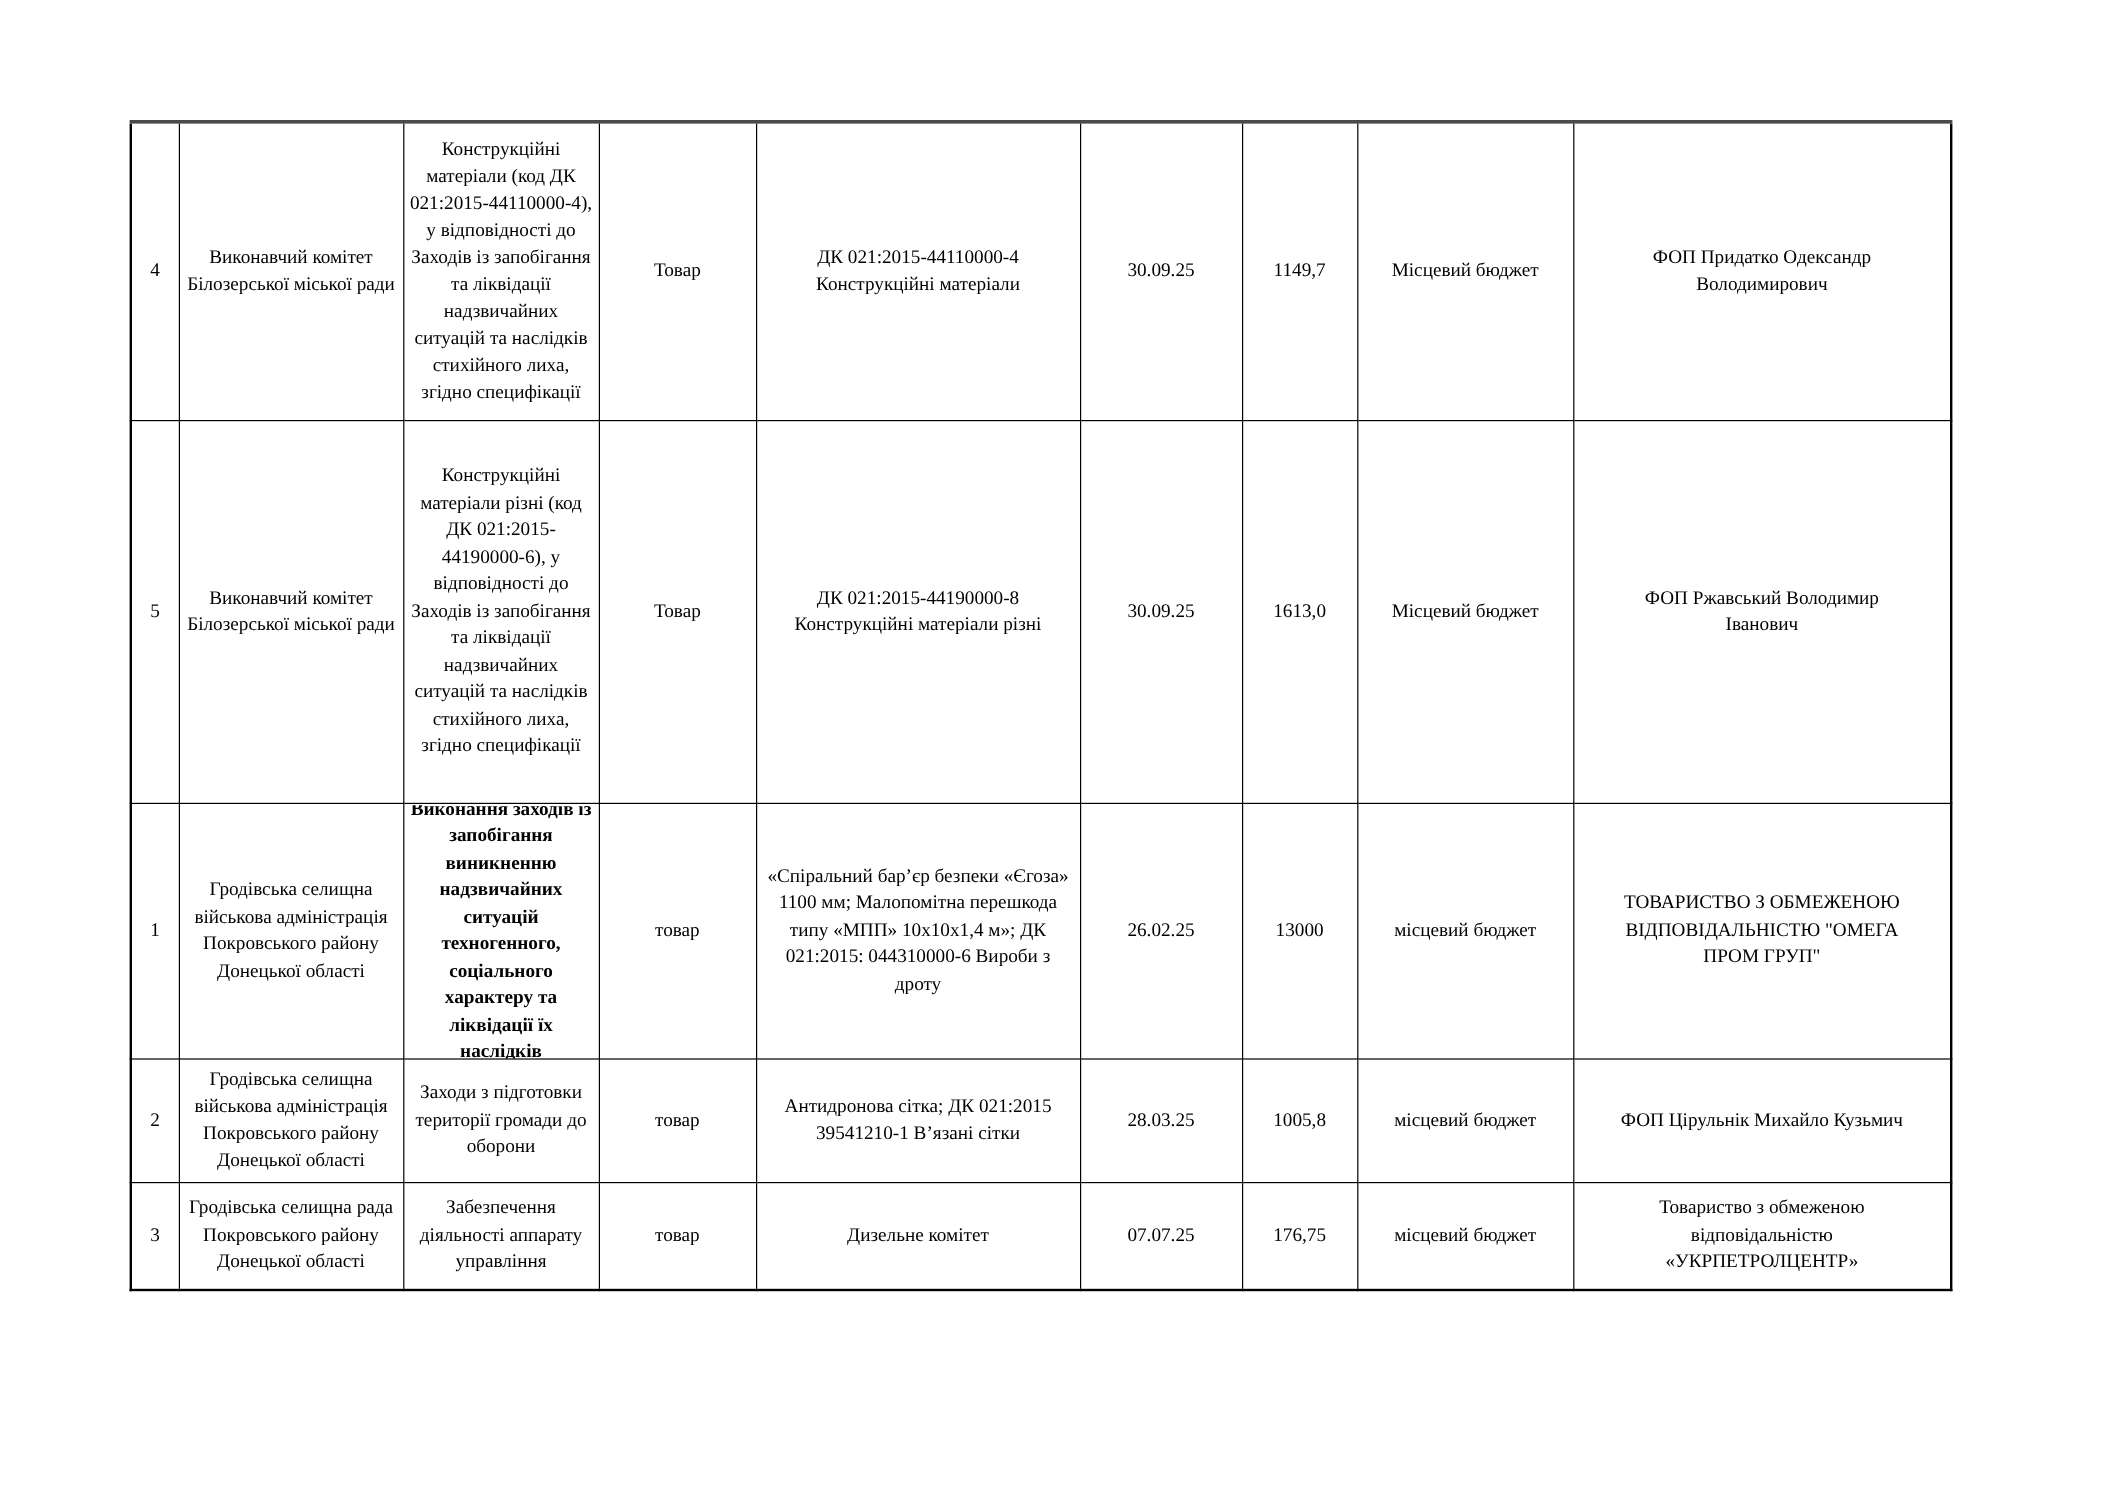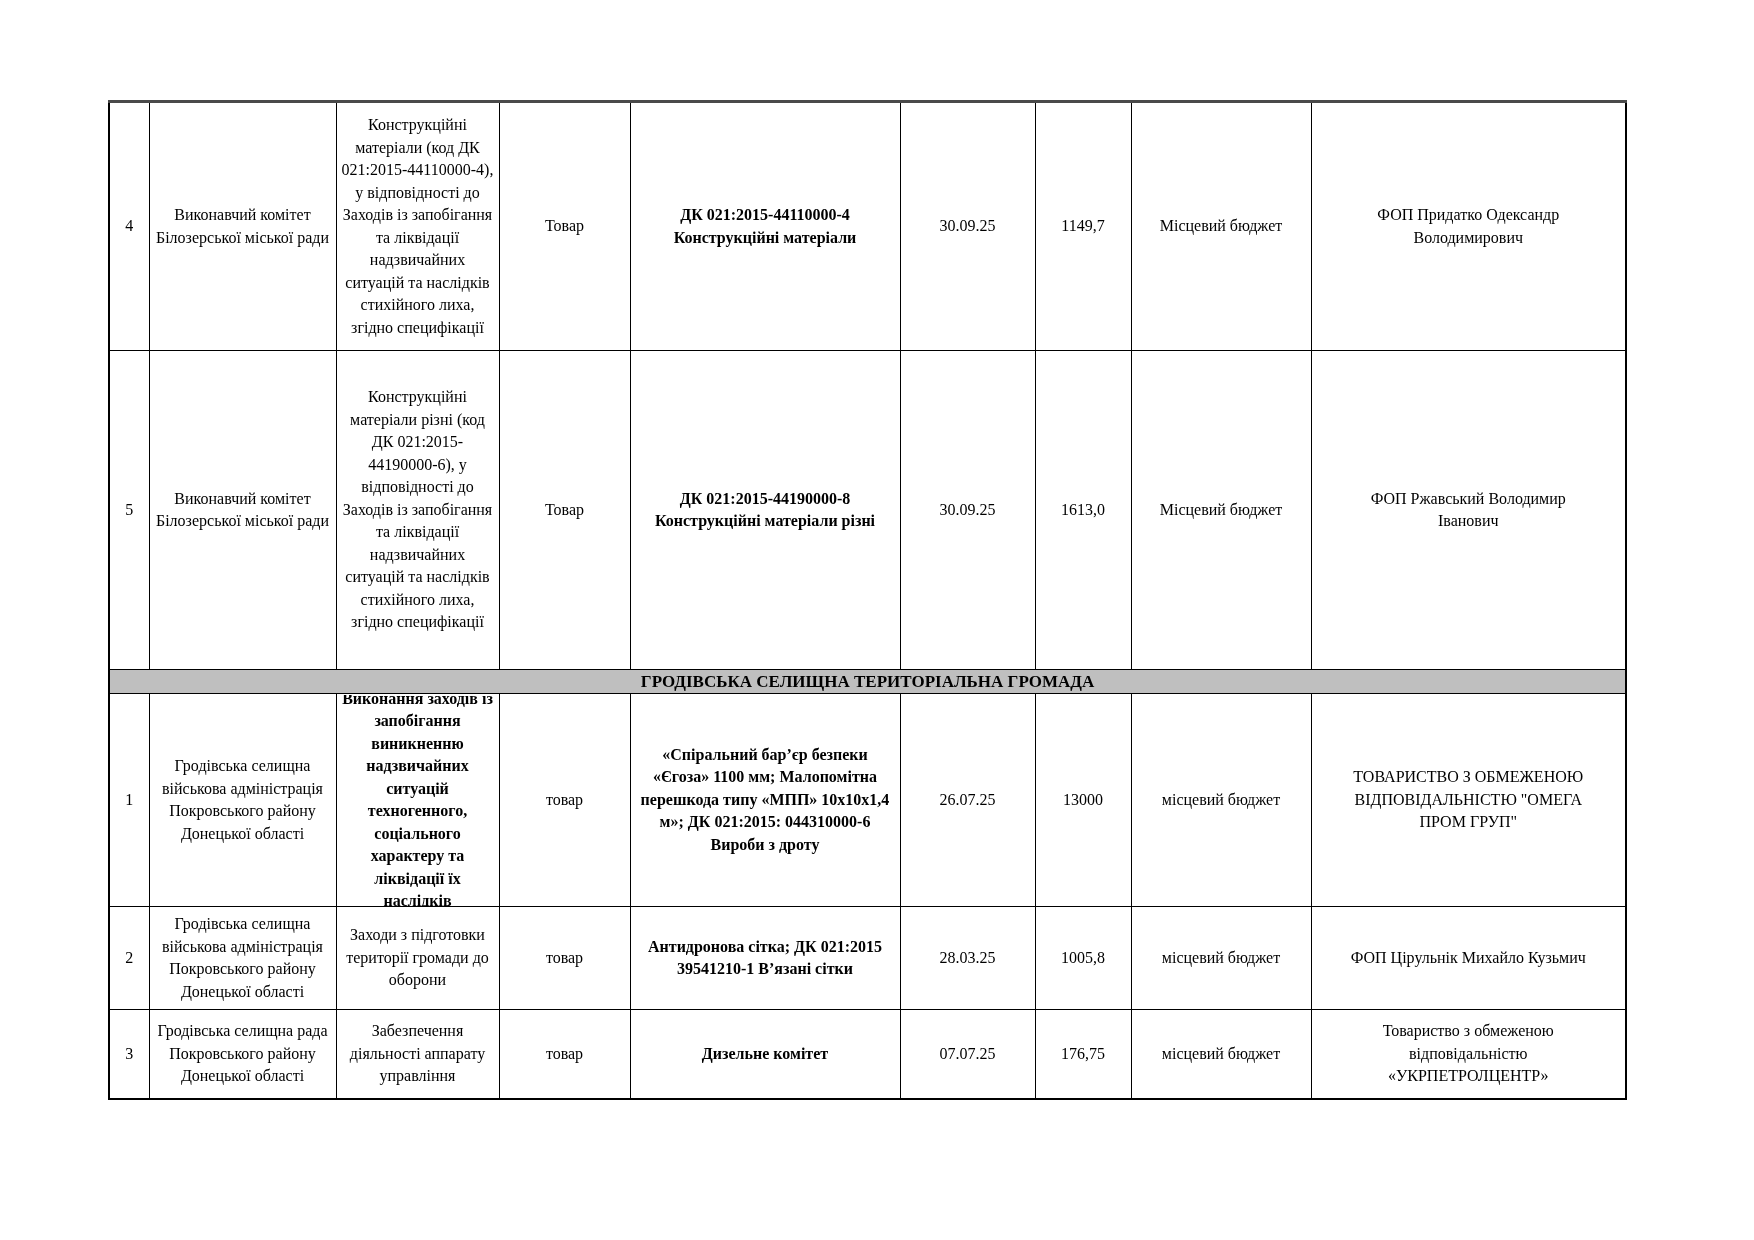--- a/index.html
+++ b/index.html
@@ -13,21 +13,21 @@
     border-collapse:collapse;table-layout:fixed;
     font-size:16px;line-height:22.5px;
     border:2px solid #000;border-top:3px solid #4a4a4a;
   }
   td{
     border:1px solid #000;
     text-align:center;vertical-align:middle;
     padding:0 3px;overflow:hidden;word-wrap:break-word;
   }
   td.desc{padding:0 2px;}
-  td.item{padding:0 8px;font-weight:bold;}
+  td.item{padding:0 8px;}
   td.sup{padding:0 36px;}
   tr.hr4{height:249px;}
   tr.hr5{height:319px;}
   tr.hband{height:24px;}
   tr.hg1{height:213px;}
   tr.hg2{height:103px;}
   tr.hg3{height:89px;}
   td.band{
     background:#bfbfbf;font-weight:bold;font-size:17px;line-height:23px;padding:0;
   }
@@ -71,33 +71,30 @@
       <td class="org">Виконавчий комітет Білозерської міської ради</td>
       <td class="desc">Конструкційні матеріали різні (код ДК 021:2015-44190000-6), у відповідності до Заходів із запобігання та ліквідації надзвичайних ситуацій та наслідків стихійного лиха, згідно специфікації</td>
       <td class="typ">Товар</td>
       <td class="item">ДК 021:2015-44190000-8 Конструкційні матеріали різні</td>
       <td class="date">30.09.25</td>
       <td class="amt">1613,0</td>
       <td class="bud">Місцевий бюджет</td>
       <td class="sup">ФОП Ржавський Володимир Іванович</td>
     </tr>
 
-    <tr class="hband">
-      <td class="band" colspan="9">ГРОДІВСЬКА СЕЛИЩНА ТЕРИТОРІАЛЬНА ГРОМАДА</td>
-    </tr>
 
     <tr class="hg1">
       <td class="num">1</td>
       <td class="org">Гродівська селищна військова адміністрація Покровського району Донецької області</td>
       <td class="desc">
         <div class="clip">Виконання заходів із запобігання виникненню надзвичайних ситуацій техногенного, соціального характеру та ліквідації їх наслідків</div>
       </td>
       <td class="typ">товар</td>
       <td class="item">«Спіральний бар’єр безпеки «Єгоза» 1100 мм; Малопомітна перешкода типу «МПП» 10х10х1,4 м»; ДК 021:2015: 044310000-6 Вироби з дроту</td>
-      <td class="date">26.07.25</td>
+      <td class="date">26.02.25</td>
       <td class="amt">13000</td>
       <td class="bud">місцевий бюджет</td>
       <td class="sup">ТОВАРИСТВО З ОБМЕЖЕНОЮ ВІДПОВІДАЛЬНІСТЮ "ОМЕГА ПРОМ ГРУП"</td>
     </tr>
 
     <tr class="hg2">
       <td class="num">2</td>
       <td class="org">Гродівська селищна військова адміністрація Покровського району Донецької області</td>
       <td class="desc">Заходи з підготовки території громади до оборони</td>
       <td class="typ">товар</td>

